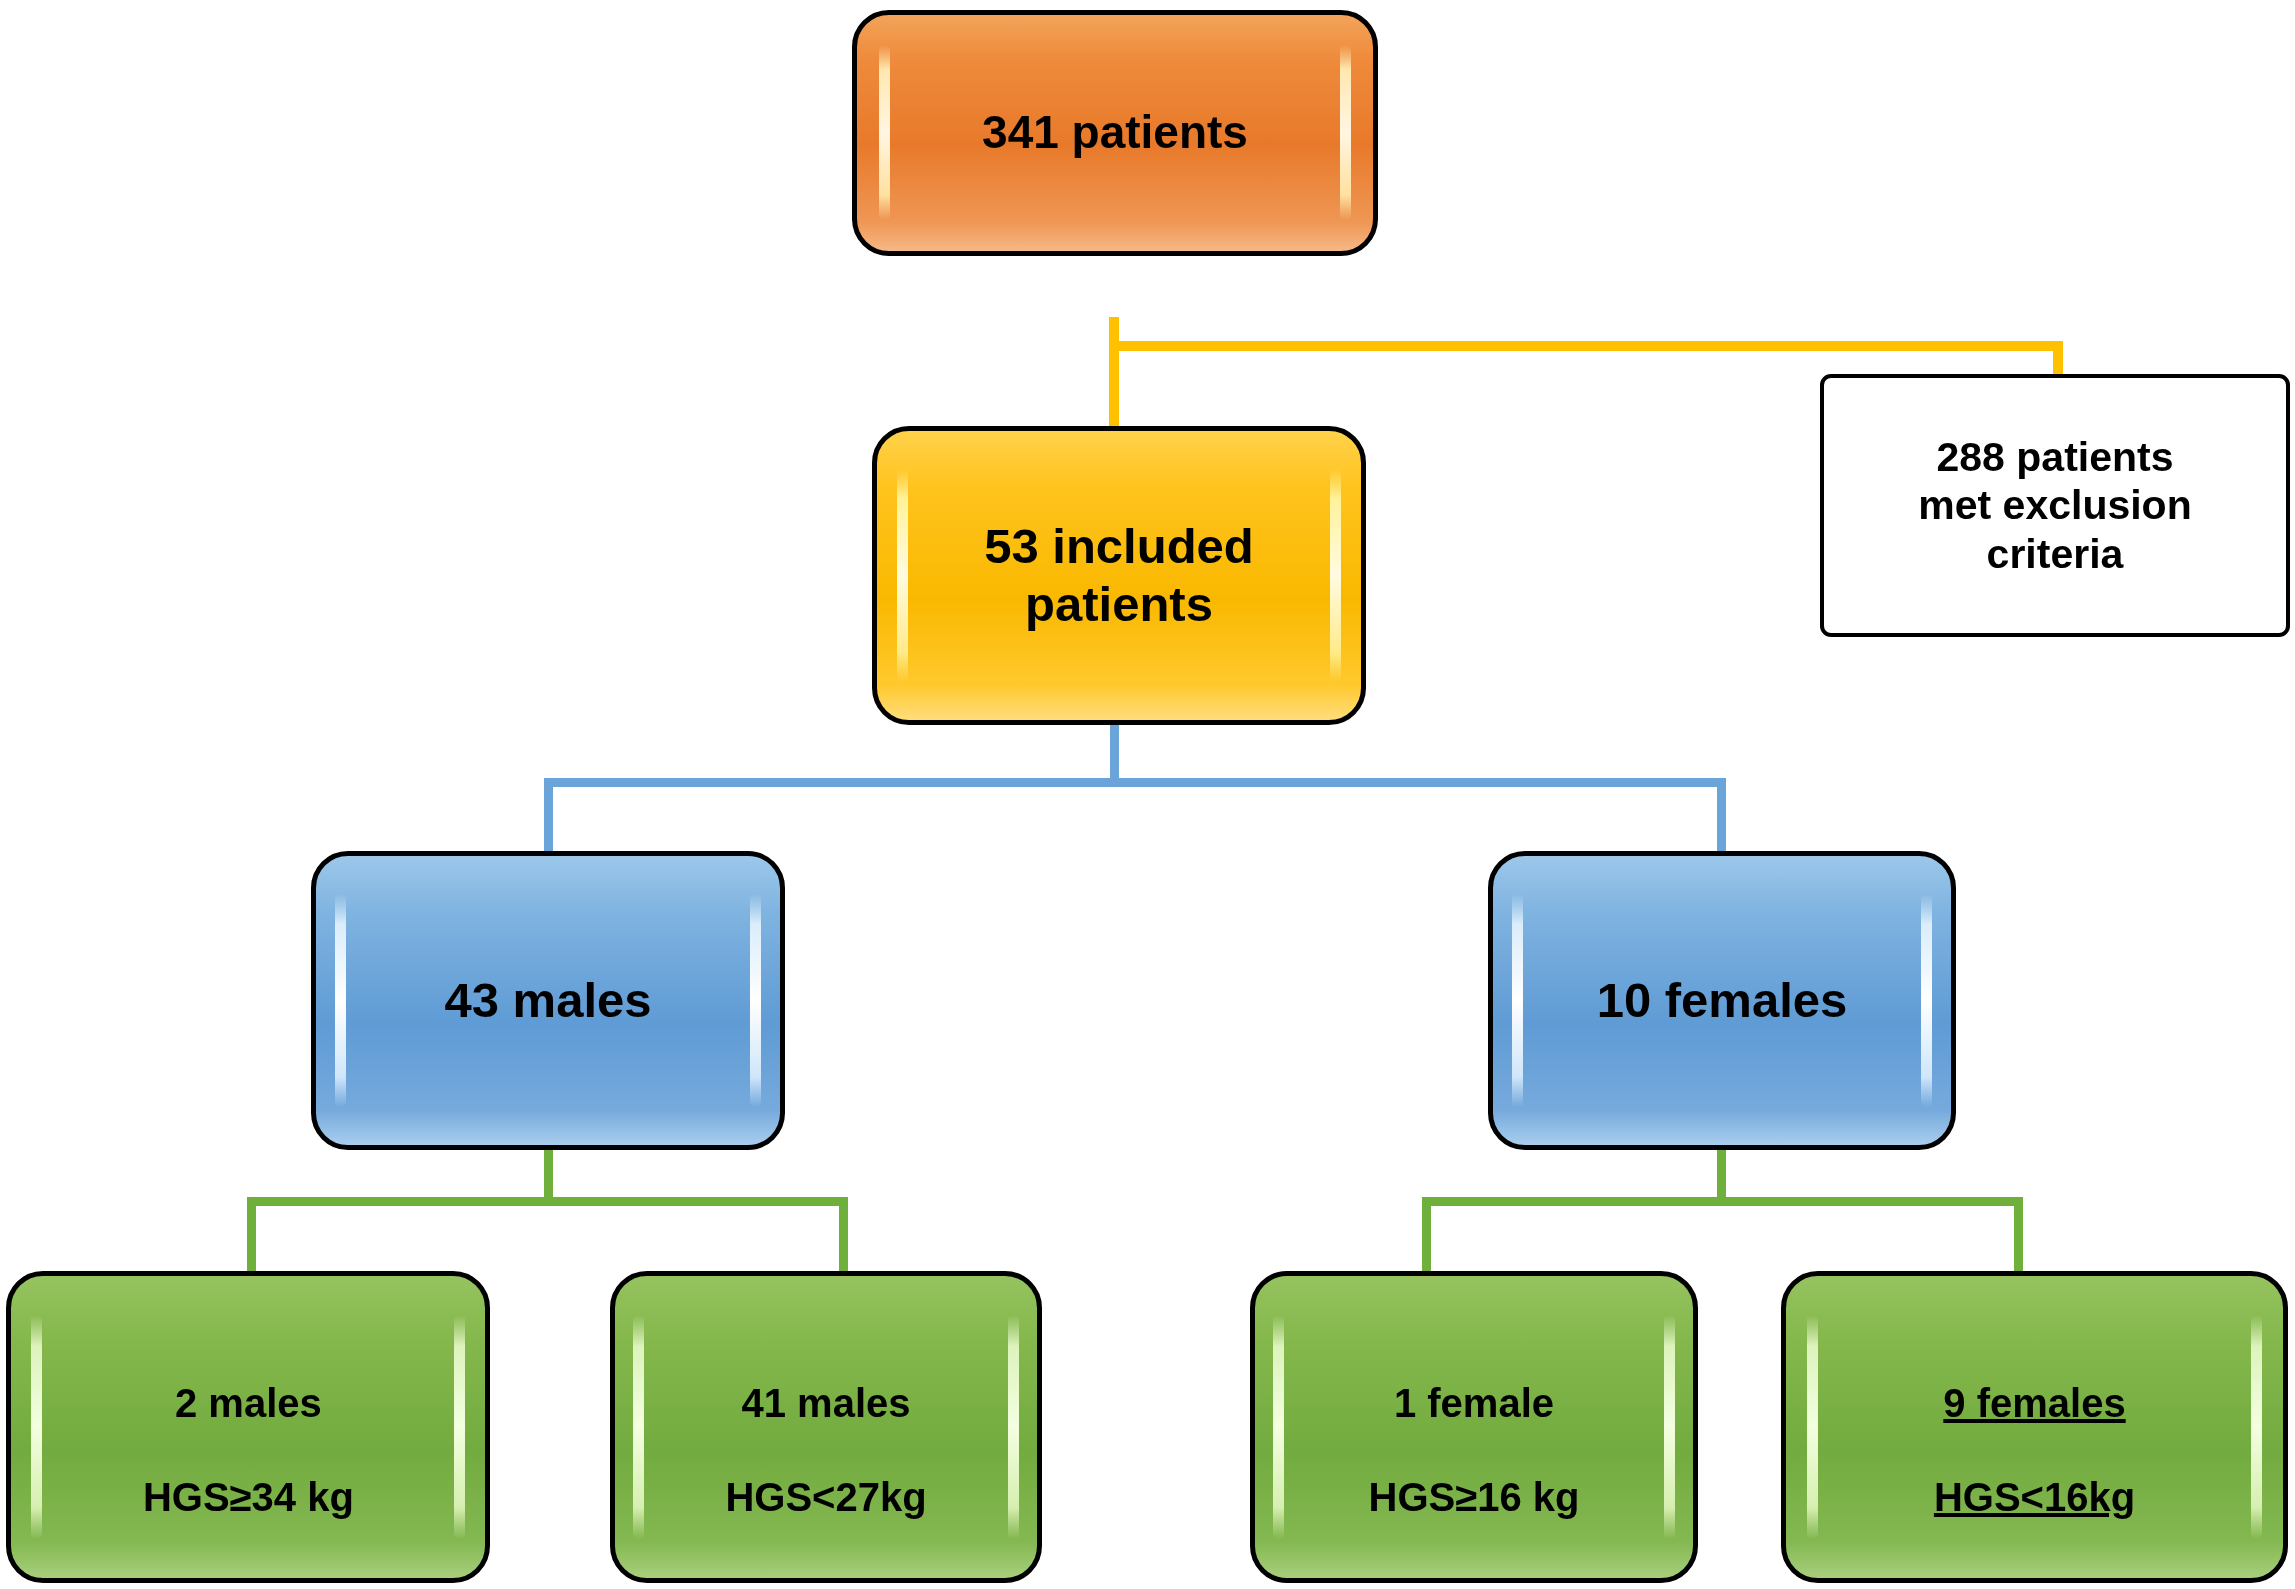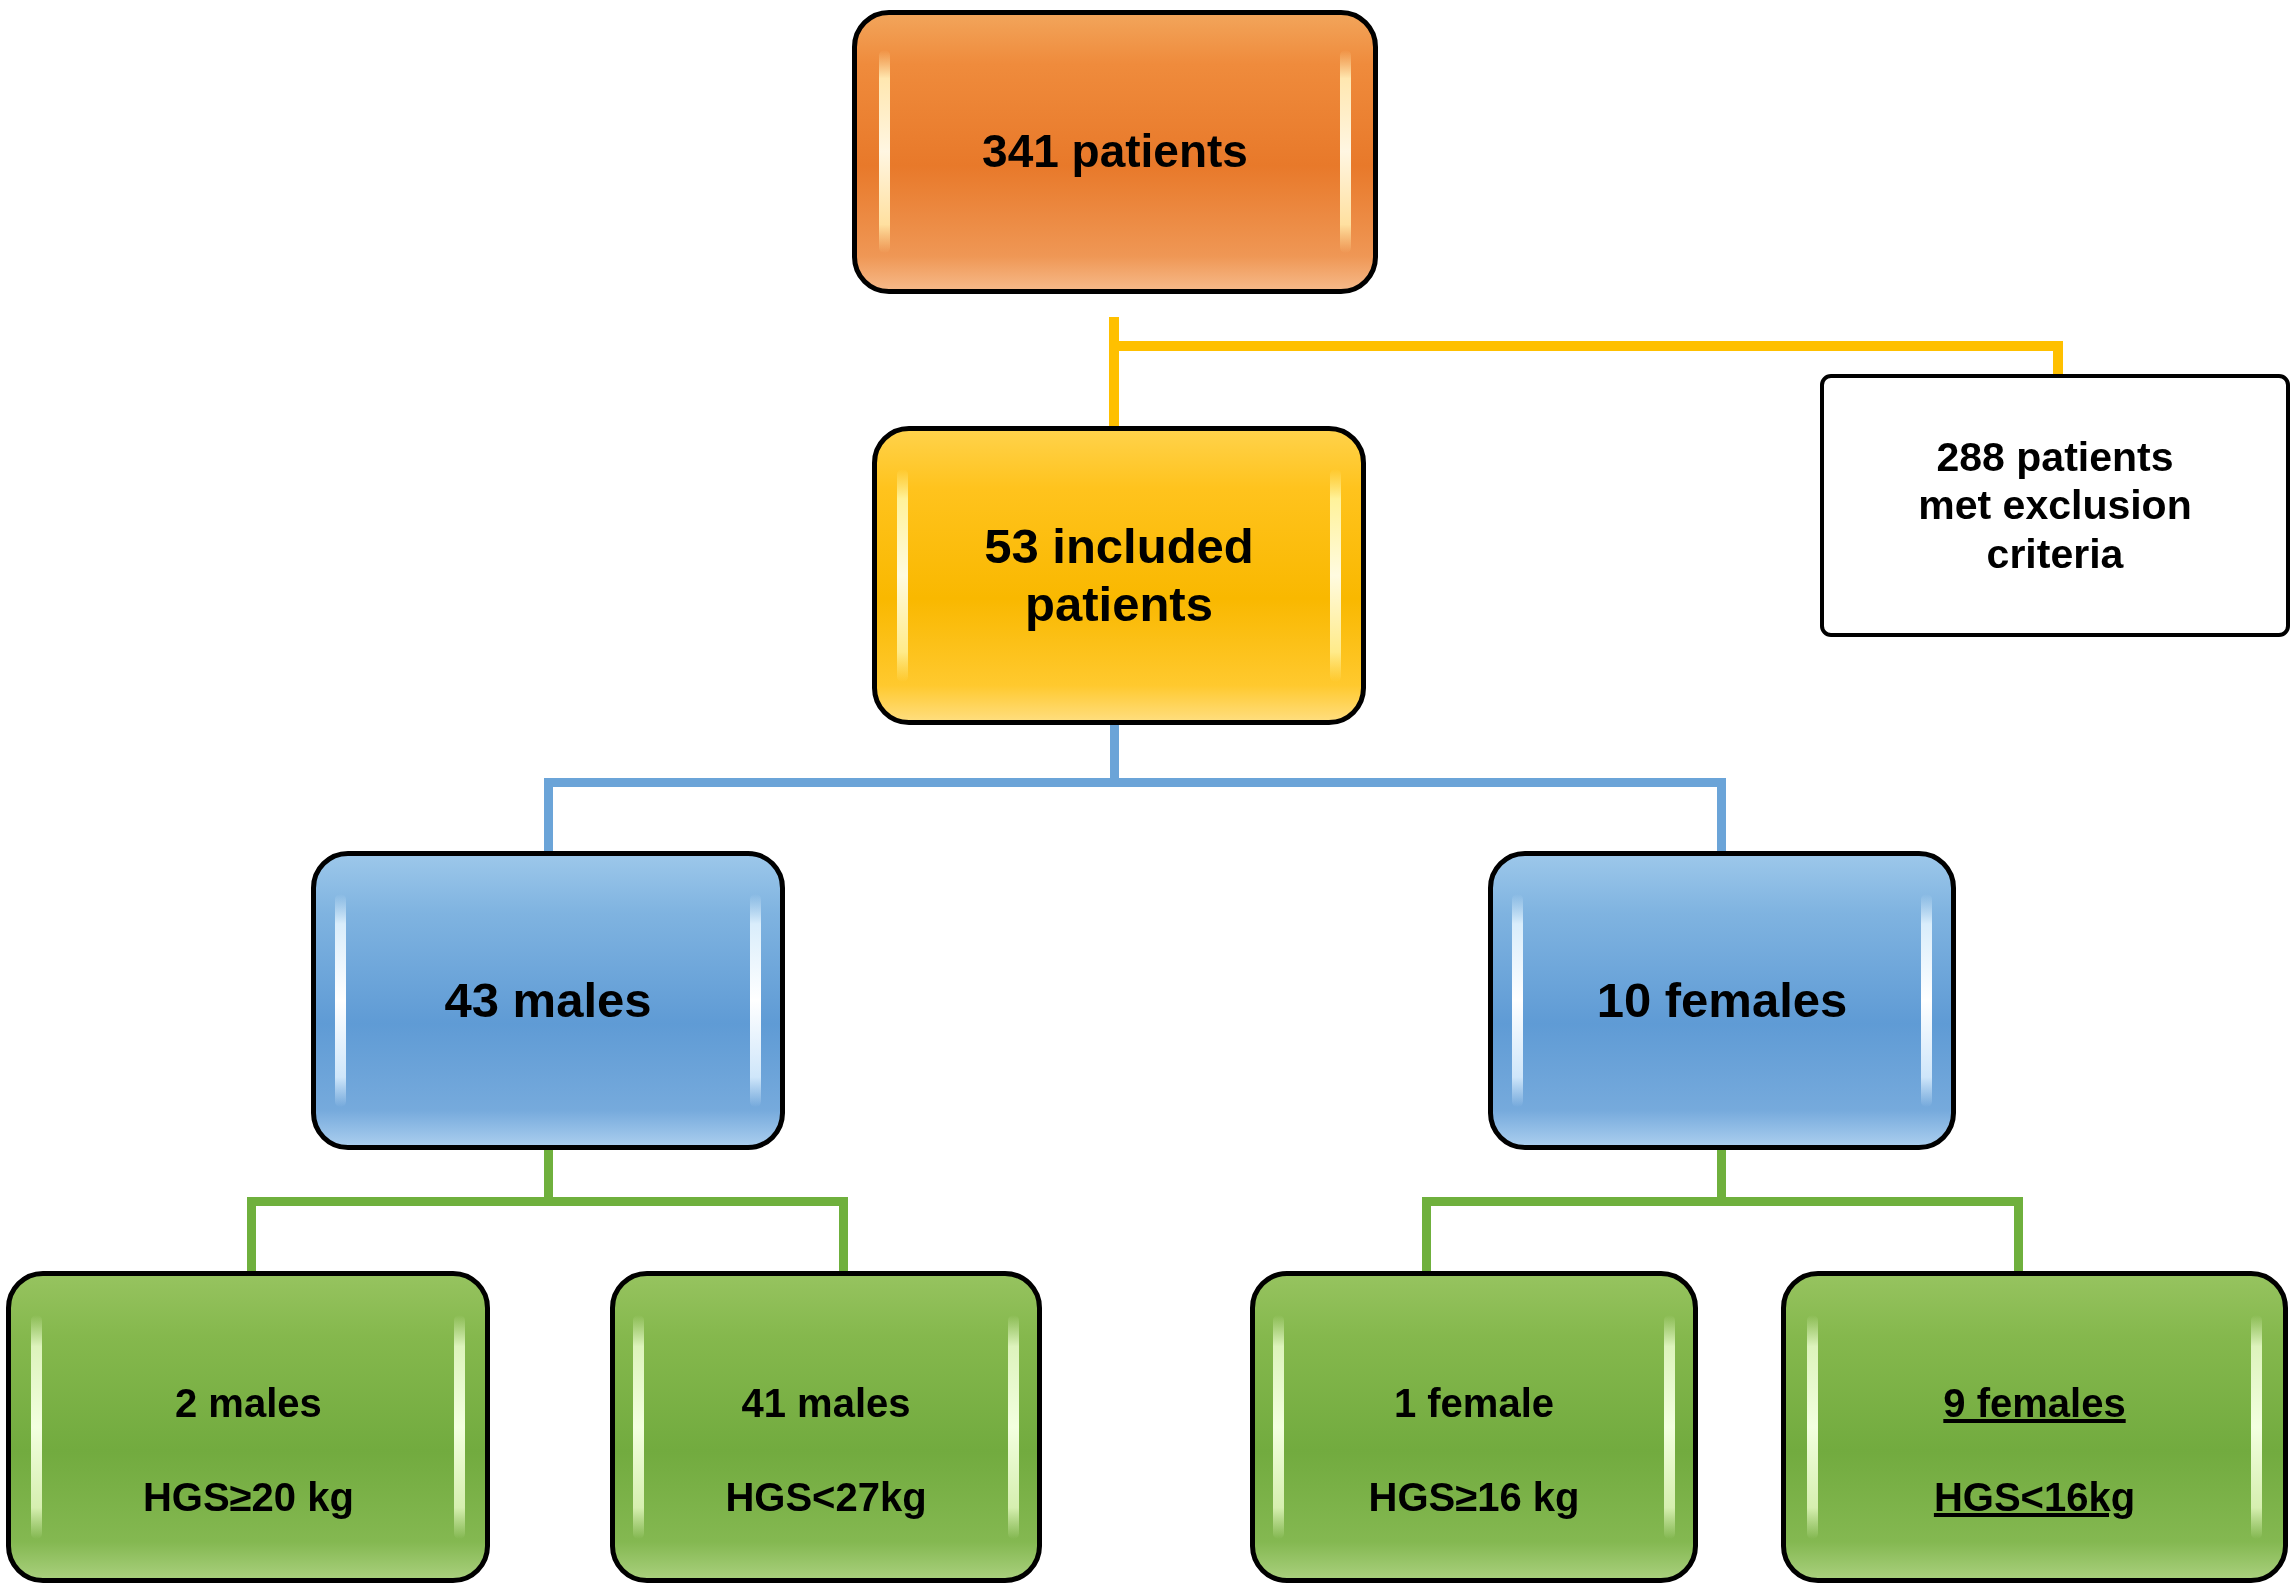--- a/index.html
+++ b/index.html
@@ -123,21 +123,21 @@
   <div class="conn c-green" style="left:544px; top:1147px; width:8.8px; height:57px;"></div>
   <div class="conn c-green" style="left:247px; top:1197px; width:601px; height:8.8px;"></div>
   <div class="conn c-green" style="left:247px; top:1197px; width:8.8px; height:80px;"></div>
   <div class="conn c-green" style="left:839px; top:1197px; width:8.8px; height:80px;"></div>
 
   <div class="conn c-green" style="left:1717px; top:1147px; width:8.8px; height:57px;"></div>
   <div class="conn c-green" style="left:1422px; top:1197px; width:601px; height:8.8px;"></div>
   <div class="conn c-green" style="left:1422px; top:1197px; width:8.8px; height:80px;"></div>
   <div class="conn c-green" style="left:2014px; top:1197px; width:8.8px; height:80px;"></div>
 
-  <div class="node n-orange" style="left:852px; top:9.6px; width:526px; height:284px; font-size:46px;">
+  <div class="node n-orange" style="left:852px; top:9.6px; width:526px; height:246px; font-size:46px;">
     <span class="label">341 patients</span>
   </div>
 
   <div class="node n-white" style="left:1820px; top:374px; width:470px; height:263px; font-size:41px;">
     <span class="label">288  patients
 met exclusion
 criteria</span>
   </div>
 
   <div class="node n-yellow" style="left:872px; top:426px; width:494px; height:299px; font-size:49px;">
@@ -149,21 +149,21 @@
     <span class="label">43 males</span>
   </div>
 
   <div class="node n-blue" style="left:1488px; top:851px; width:468px; height:299px; font-size:49px;">
     <span class="label">10 females</span>
   </div>
 
   <div class="node n-green" style="left:6.4px; top:1271px; width:484px; height:312px; font-size:40px;">
     <span class="label">
       <span>2 males</span><br>
-      <span>HGS≥20 kg</span>
+      <span>HGS≥34 kg</span>
     </span>
   </div>
 
   <div class="node n-green" style="left:610px; top:1271px; width:432px; height:312px; font-size:40px;">
     <span class="label">
       <span>41 males</span><br>
       <span>HGS&lt;27kg</span>
     </span>
   </div>
 

